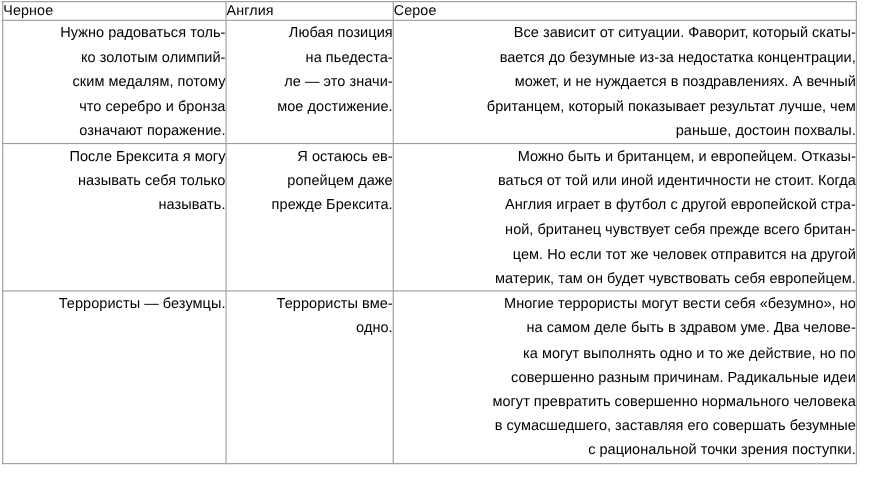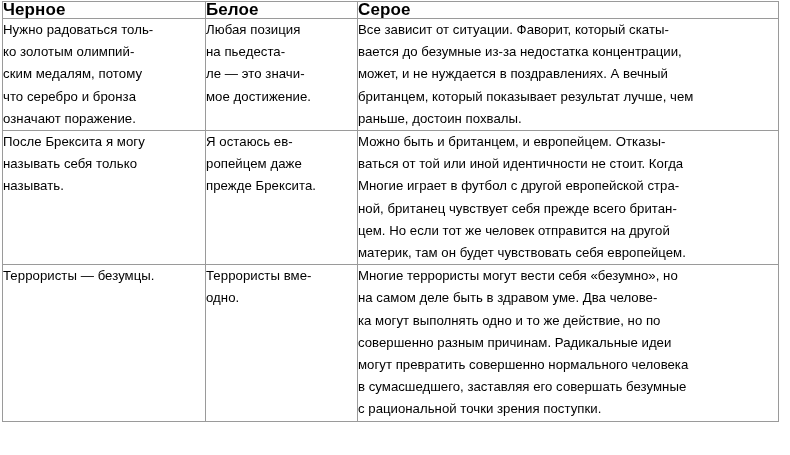--- a/index.html
+++ b/index.html
@@ -45,39 +45,40 @@
     background: #ffffff;
     padding: 0;
   }
 
   
   col.c1 { width: 203px; }
   col.c2 { width: 152px; }
   col.c3 { width: 421px; }
 
   .hd {
-    font-weight: bold;
-    font-size: 17px;
+    font-weight: normal;
+    font-size: 13px;
     line-height: 16px;
     text-align: left;
     padding: 6px 0 7px 9px;
     letter-spacing: 0.1px;
     white-space: nowrap;
   }
 
   .cell {
     font-size: 13.2px;
     line-height: 22.2px;
     padding: 8px 8px 10px 9px;
     letter-spacing: 0.05px;
   }
 
   .cell .ln {
     display: block;
     white-space: pre;
+    text-align: right;
   }
 
   
   tr.r1 td { height: 110px; }
   tr.r2 td { height: 129px; }
   tr.r3 td { height: 150px; }
 
   .col3 .ln { letter-spacing: 0.02px; }
 </style>
 </head>
@@ -87,21 +88,21 @@
   <div class="table-wrap">
     <table class="cmp-table">
       <colgroup>
         <col class="c1">
         <col class="c2">
         <col class="c3">
       </colgroup>
       <thead>
         <tr>
           <th class="hd">Черное</th>
-          <th class="hd">Белое</th>
+          <th class="hd">Англия</th>
           <th class="hd">Серое</th>
         </tr>
       </thead>
       <tbody>
         <tr class="r1">
           <td class="cell col1">
               <span class="ln">Нужно радоваться толь-</span>
               <span class="ln">ко золотым олимпий-</span>
               <span class="ln">ским медалям, потому</span>
               <span class="ln">что серебро и бронза</span>
@@ -128,21 +129,21 @@
               <span class="ln">называть.</span>
             </td>
           <td class="cell col2">
               <span class="ln">Я остаюсь ев-</span>
               <span class="ln">ропейцем даже</span>
               <span class="ln">прежде Брексита.</span>
             </td>
           <td class="cell col3">
               <span class="ln">Можно быть и британцем, и европейцем. Отказы-</span>
               <span class="ln">ваться от той или иной идентичности не стоит. Когда</span>
-              <span class="ln">Многие играет в футбол с другой европейской стра-</span>
+              <span class="ln">Англия играет в футбол с другой европейской стра-</span>
               <span class="ln">ной, британец чувствует себя прежде всего британ-</span>
               <span class="ln">цем. Но если тот же человек отправится на другой</span>
               <span class="ln">материк, там он будет чувствовать себя европейцем.</span>
             </td>
         </tr>
         <tr class="r3">
           <td class="cell col1">
               <span class="ln">Террористы — безумцы.</span>
             </td>
           <td class="cell col2">

